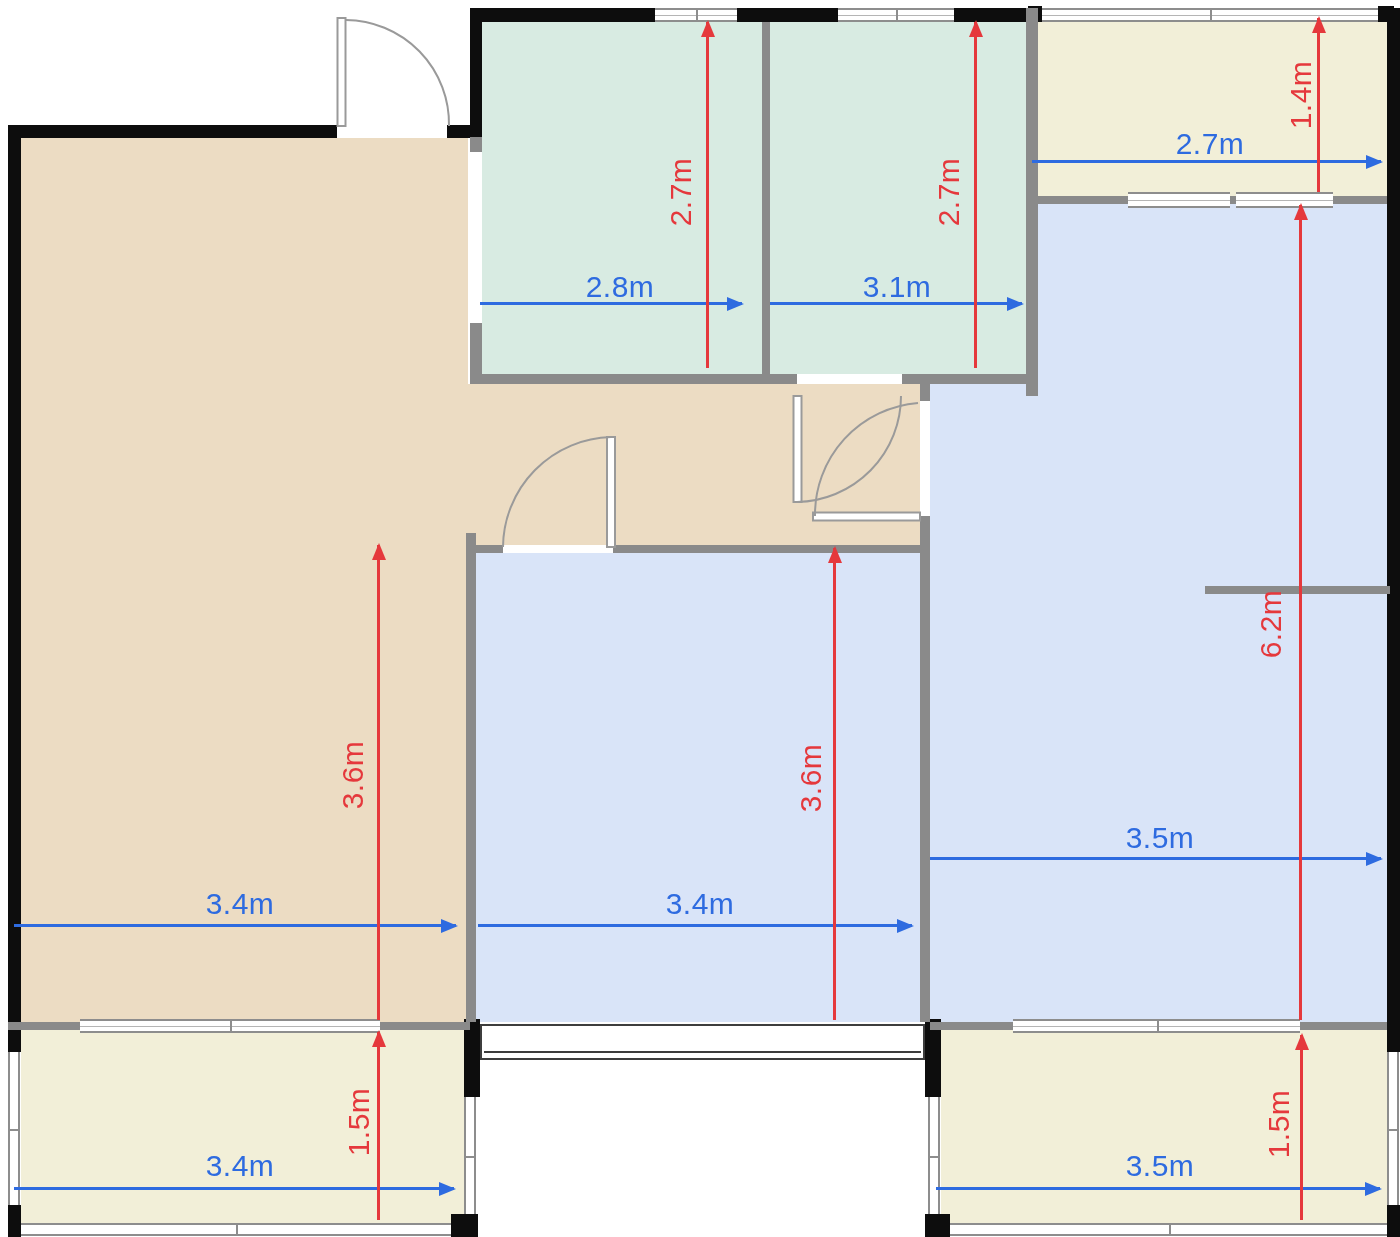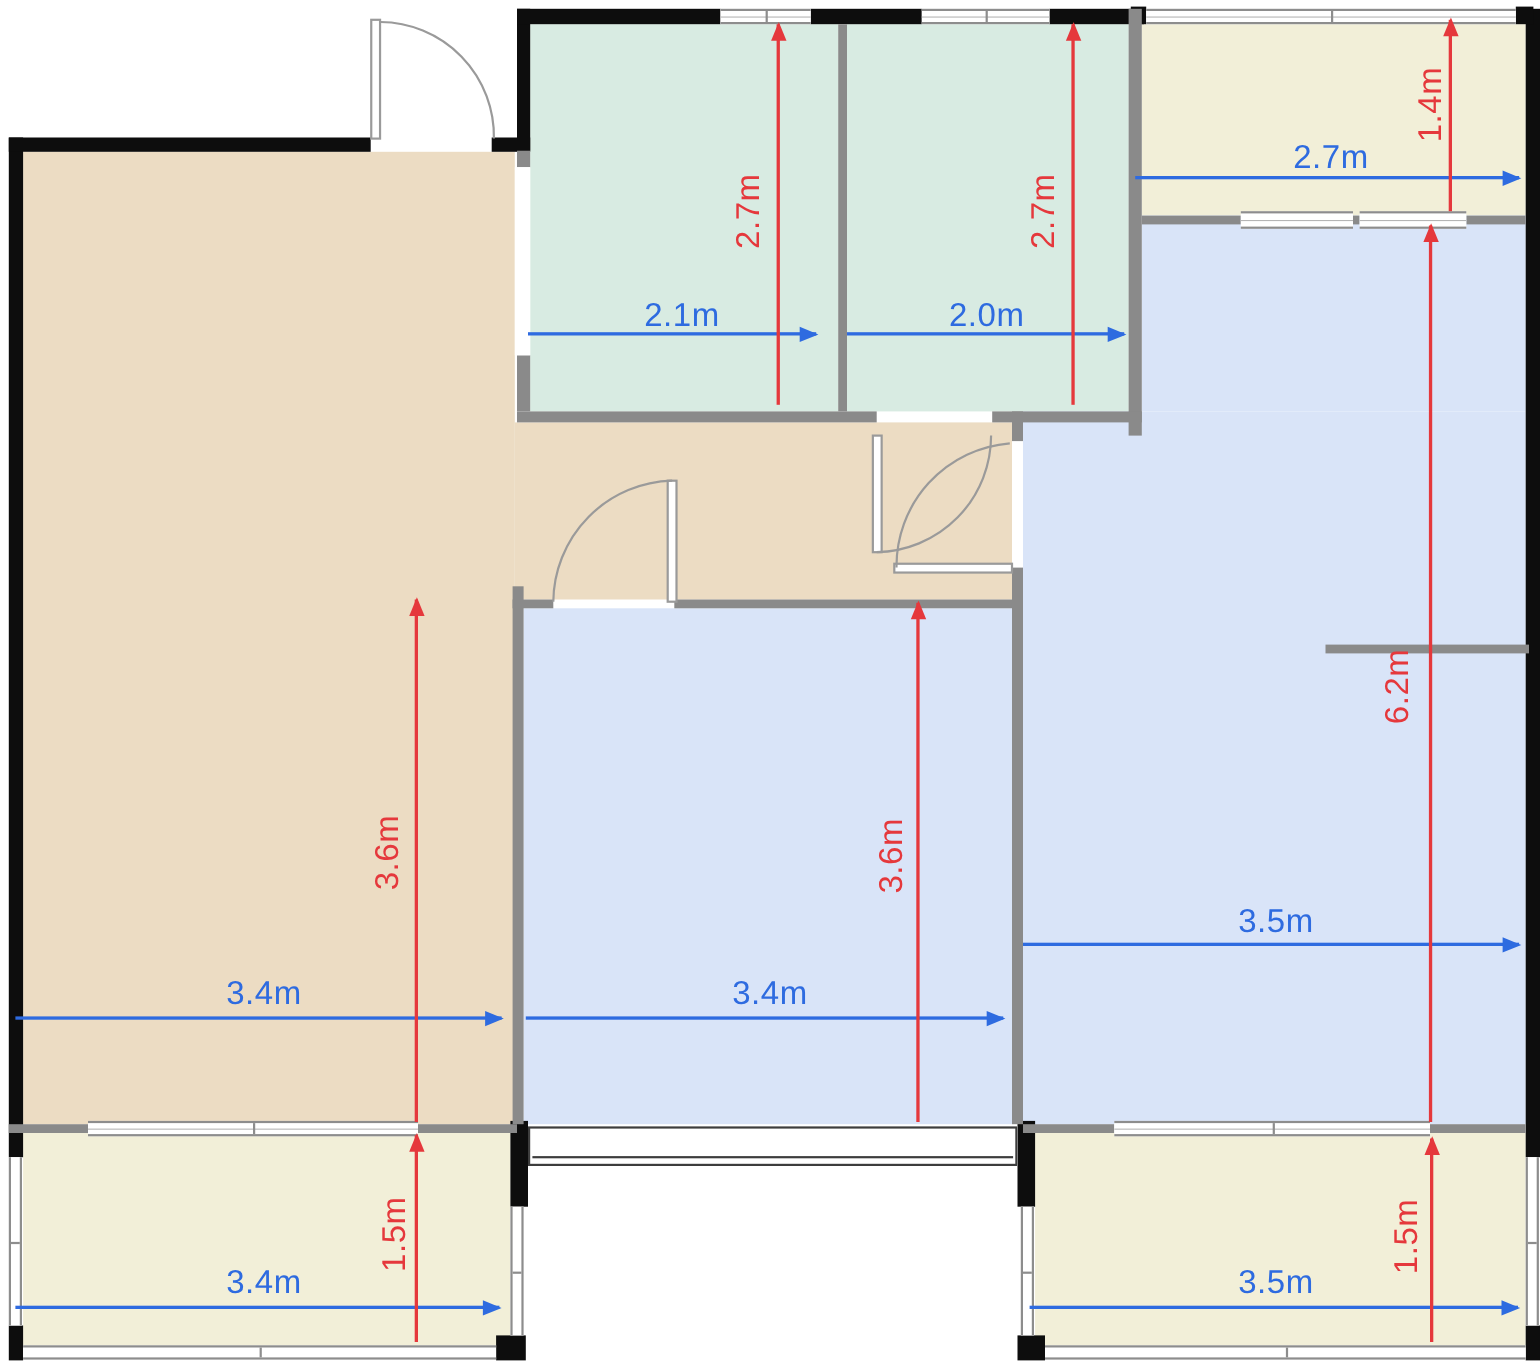--- a/index.html
+++ b/index.html
@@ -166,22 +166,22 @@
 
   <div class="av z5" style="left:706px;top:22px;height:346px;"></div>
   <div class="av z5" style="left:974px;top:22px;height:346px;"></div>
   <div class="av z5" style="left:1317px;top:18px;height:174px;"></div>
   <div class="av z5" style="left:1299px;top:205px;height:815px;"></div>
   <div class="av z5" style="left:377px;top:545px;height:475px;"></div>
   <div class="av z5" style="left:833px;top:548px;height:472px;"></div>
   <div class="av z5" style="left:377px;top:1032px;height:188px;"></div>
   <div class="av z5" style="left:1300px;top:1035px;height:185px;"></div>
 
-  <div class="lbl z6" style="left:620px;top:287px;">2.1m</div>
-  <div class="lbl z6" style="left:897px;top:287px;">2.0m</div>
+  <div class="lbl z6" style="left:620px;top:287px;">2.8m</div>
+  <div class="lbl z6" style="left:897px;top:287px;">3.1m</div>
   <div class="lbl z6" style="left:1210px;top:144px;">2.7m</div>
   <div class="lbl z6" style="left:1160px;top:838px;">3.5m</div>
   <div class="lbl z6" style="left:240px;top:904px;">3.4m</div>
   <div class="lbl z6" style="left:700px;top:904px;">3.4m</div>
   <div class="lbl z6" style="left:240px;top:1166px;">3.4m</div>
   <div class="lbl z6" style="left:1160px;top:1166px;">3.5m</div>
 
   <div class="lblv z6" style="left:681px;top:192px;">2.7m</div>
   <div class="lblv z6" style="left:949px;top:192px;">2.7m</div>
   <div class="lblv z6" style="left:1301px;top:95px;">1.4m</div>

